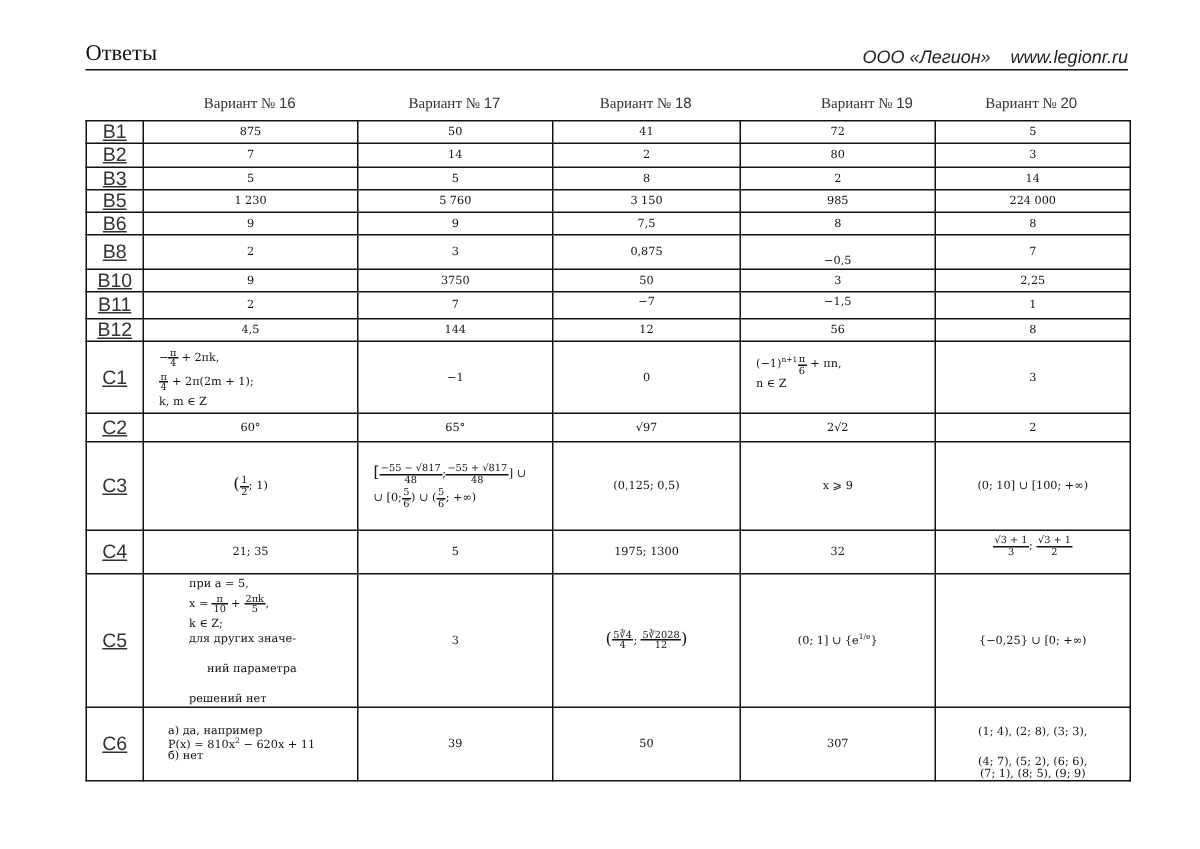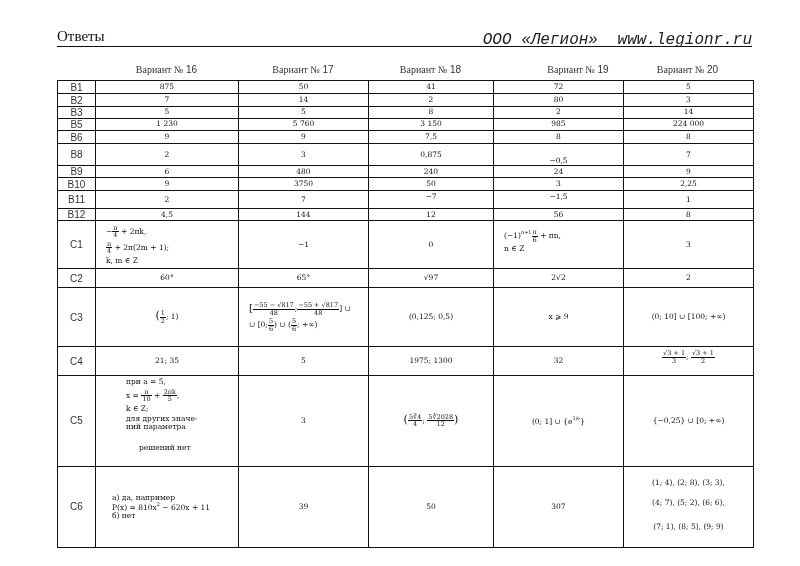--- a/index.html
+++ b/index.html
@@ -1,33 +1,33 @@
 <!DOCTYPE html>
 <html><head>
   <meta charset="utf-8">
   <style>
     html, body { margin: 0; padding: 0; background: #ffffff; }
     body { width: 800px; height: 566px; position: relative; overflow: hidden;
            font-family: "DejaVu Serif", serif; color: #111; }
     .header-title { position: absolute; left: 57px; top: 28px; font-family: "Liberation Serif", serif;
                     font-size: 15px; color: #111; }
-    .header-right { position: absolute; right: 48px; top: 31px; font-family: Liberation Mono, monospace;
-                    font-style: italic; font-size: 16px; color: #222; }
+    .header-right { position: absolute; right: 48px; top: 31px; font-family: Liberation Sans, sans-serif;
+                    font-style: italic; font-size: 12px; color: #222; }
     .header-right span + span { margin-left: 10px; }
     .header-rule { position: absolute; left: 57px; width: 695px; top: 46px; height: 0;
                    border-top: 1.5px solid #111; }
     .variant-heads { position: absolute; top: 64px; left: 95px; width: 657px; height: 12px; }
     .variant-head { position: absolute; top: 0; text-align: center; font-family: "Liberation Serif", serif;
                     font-size: 10px; color: #333; white-space: nowrap; }
     .variant-head .num { font-family: "Liberation Sans", sans-serif; }
     table.answers { position: absolute; left: 57px; top: 80px; width: 696px; border-collapse: collapse;
                     table-layout: fixed; font-size: 7.5px; }
     table.answers td { border: 1.3px solid #111; text-align: center; vertical-align: middle; padding: 0 3px;
                        line-height: 1.1; color: #111; }
-    table.answers td.lbl { font-family: "Liberation Sans", sans-serif; font-size: 10px; color: #333; }
+    table.answers td.lbl { font-family: "Liberation Sans", sans-serif; font-size: 13px; color: #333; text-decoration: underline; }
     td.left { text-align: left !important; padding-left: 10px !important; }
     .frac { display: inline-block; vertical-align: middle; text-align: center; font-size: 6.5px; line-height: 1; }
     .frac .n { display: block; border-bottom: 0.8px solid #111; padding: 0 1px; }
     .frac .d { display: block; padding: 0 1px; }
     .mline { display: block; margin: 2px 0; white-space: nowrap; }
     sup { font-size: 5px; }
   </style>
 </head>
 <body>
 
@@ -97,28 +97,20 @@
       <td>8</td>
     </tr>
     <tr style="height:18px">
       <td class="lbl">B8</td>
       <td>2</td>
       <td>3</td>
       <td>0,875</td>
       <td style="vertical-align:top;padding-top:13px">−0,5</td>
       <td>7</td>
     </tr>
-    <tr style="height:12px">
-      <td class="lbl">B9</td>
-      <td>6</td>
-      <td>480</td>
-      <td>240</td>
-      <td>24</td>
-      <td>9</td>
-    </tr>
     <tr style="height:13px">
       <td class="lbl">B10</td>
       <td>9</td>
       <td>3750</td>
       <td>50</td>
       <td>3</td>
       <td>2,25</td>
     </tr>
     <tr style="height:18px">
       <td class="lbl">B11</td>
@@ -187,22 +179,22 @@
       </td>
     </tr>
 
     <tr style="height:76px">
       <td class="lbl">C5</td>
       <td class="left" style="padding-left:30px !important">
         <span class="mline">при a = 5,</span>
         <span class="mline"><span>x =</span> <span class="frac"><span class="n">π</span><span class="d">10</span></span> <span>+</span> <span class="frac"><span class="n">2πk</span><span class="d">5</span></span><span>,</span></span>
         <span class="mline">k ∈ Z;</span>
         <span class="mline" style="margin:0">для других значе-</span>
-        <span class="mline" style="margin:0">ний параметра</span>
-        <span class="mline" style="margin:13px">решений нет</span>
+        <span class="mline" style="margin:12px">ний параметра</span>
+        <span class="mline" style="margin:0">решений нет</span>
       </td>
       <td>3</td>
       <td>
         <span style="font-size:11px">(</span><span class="frac"><span class="n">5∛4</span><span class="d">4</span></span><span>;</span> <span class="frac"><span class="n">5∛2028</span><span class="d">12</span></span><span style="font-size:11px">)</span>
       </td>
       <td><span>(0; 1] ∪ {e</span><sup>1/e</sup><span>}</span></td>
       <td>{−0,25} ∪ [0; +∞)</td>
     </tr>
 
     <tr style="height:34px">
@@ -211,17 +203,17 @@
         <span class="mline" style="margin:0">а) да, например</span>
         <span class="mline" style="margin:0"><span>P(x) = 810x</span><sup>2</sup><span> − 620x + 11</span></span>
         <span class="mline" style="margin:0">б) нет</span>
       </td>
       <td>39</td>
       <td>50</td>
       <td>307</td>
       <td>
         <span class="mline" style="margin:12px">(1; 4), (2; 8), (3; 3),</span>
         <span class="mline" style="margin:0">(4; 7), (5; 2), (6; 6),</span>
-        <span class="mline" style="margin:16px">(7; 1), (8; 5), (9; 9)</span>
+        <span class="mline" style="margin:0">(7; 1), (8; 5), (9; 9)</span>
       </td>
     </tr>
   </tbody>
 </table>
 
 </body></html>

